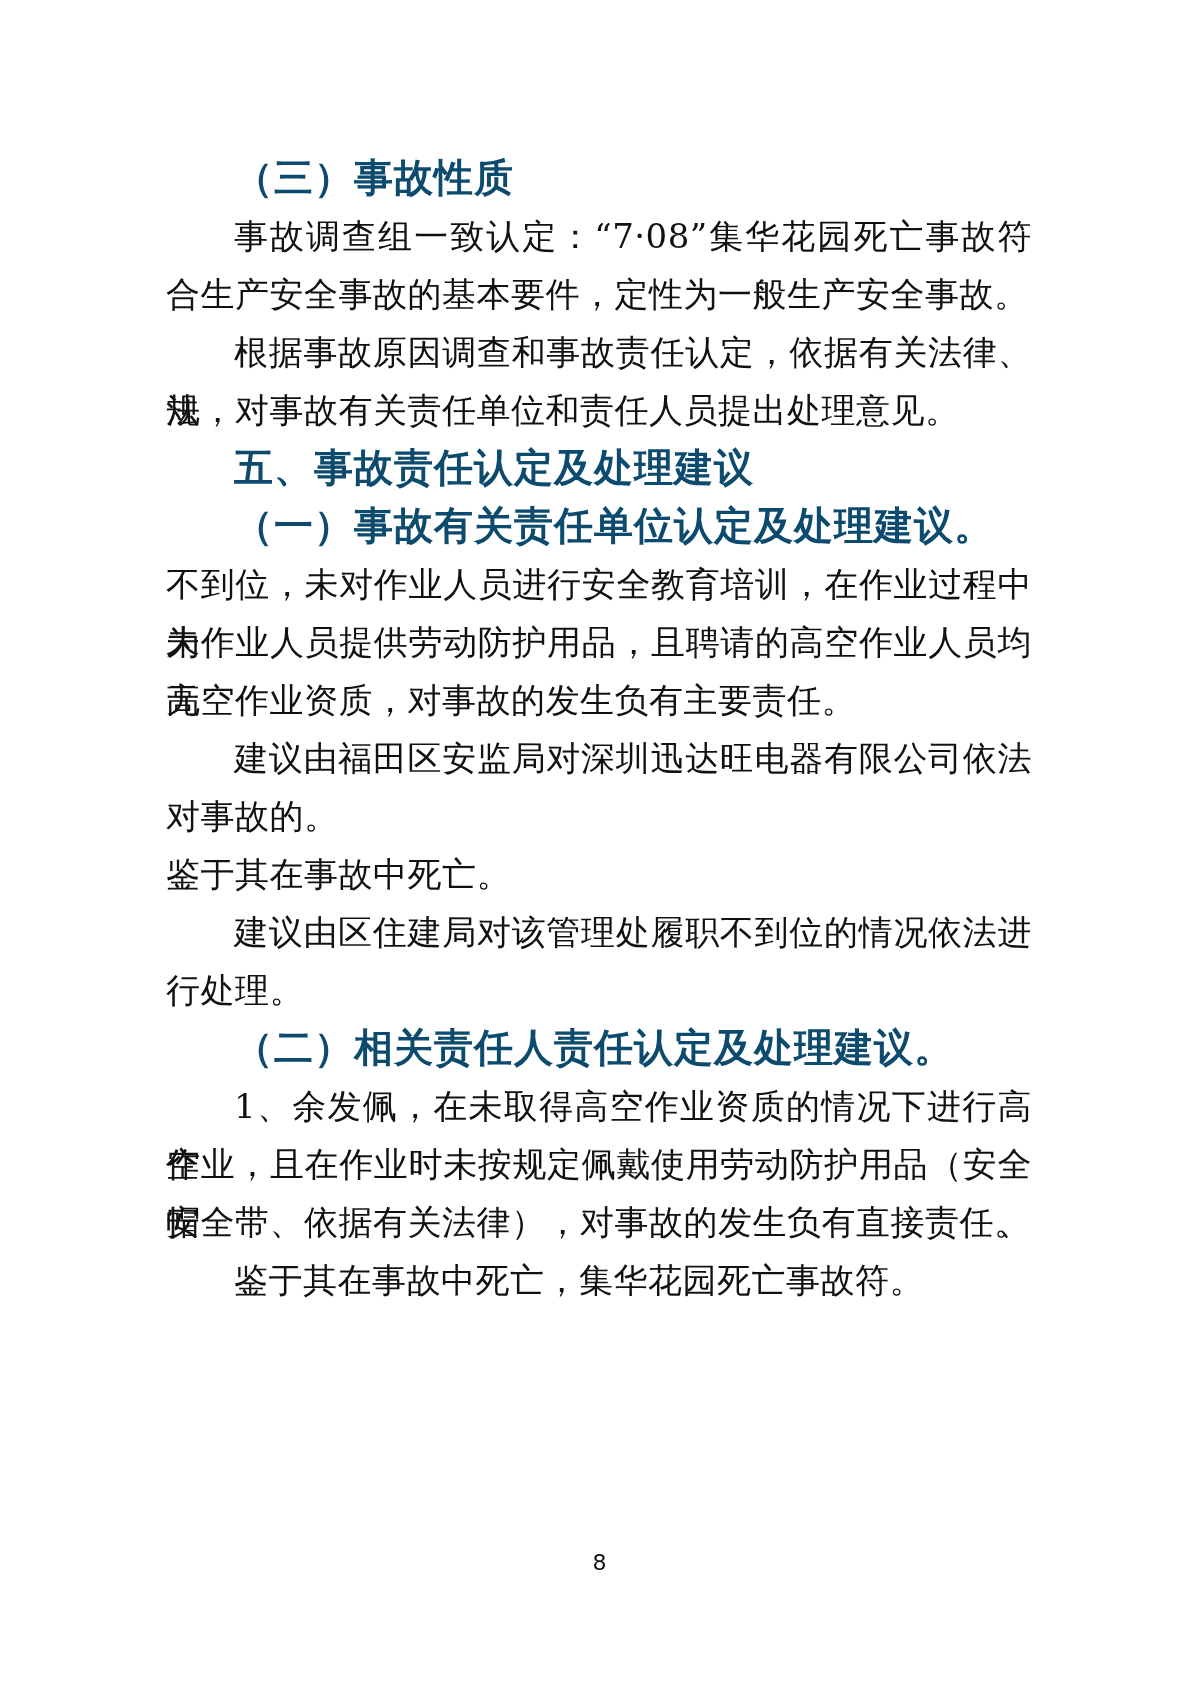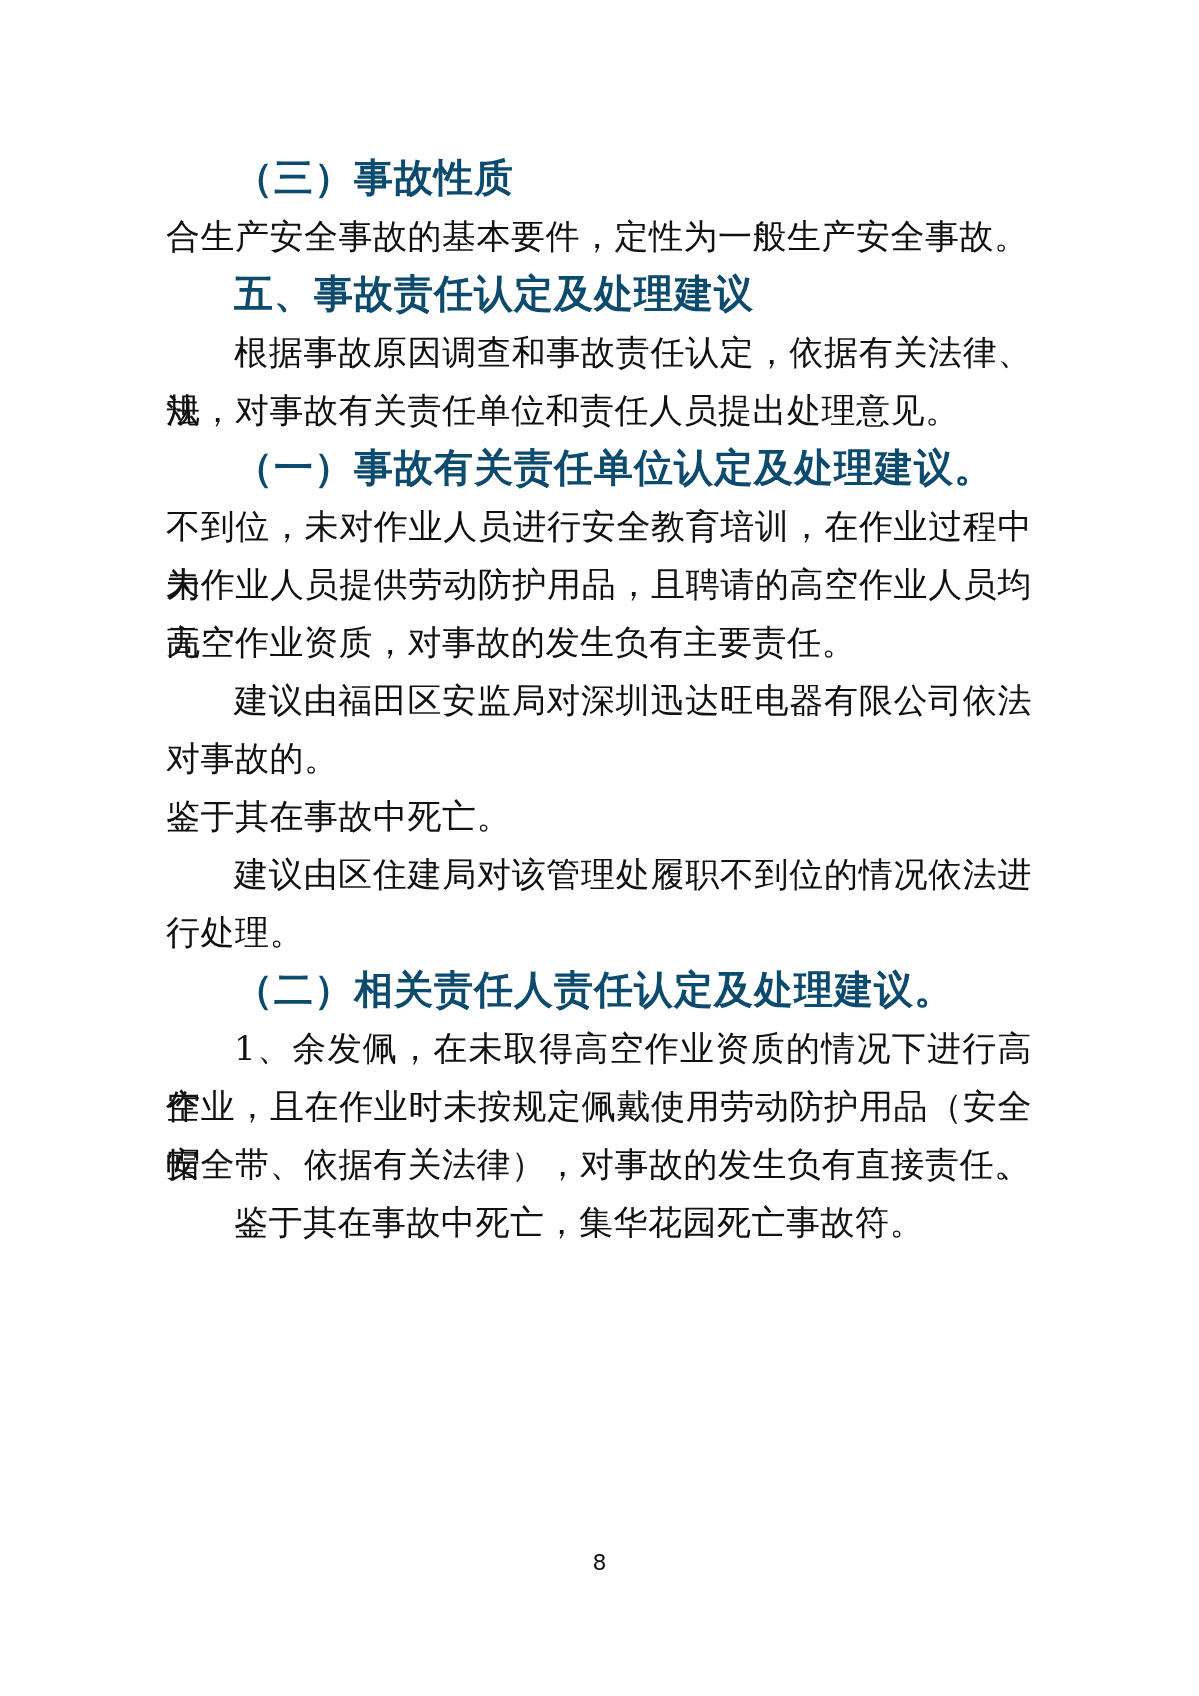--- a/index.html
+++ b/index.html
@@ -66,28 +66,29 @@
 </style>
 </head>
 <body>
 
 <div class="page" style="background: rgb(255, 255, 255); color: rgb(17, 17, 17);">
   <div class="content">
       <div>
         <div class="line h indent">（三）事故性质</div>
       </div>
       <div>
+        <div class="line indent fill">事故调查组一致认定：“7·08”集华花园死亡事故符</div>
         <div class="line">合生产安全事故的基本要件，定性为一般生产安全事故。</div>
-      </div>
-      <div>
-        <div class="line h indent">五、事故责任认定及处理建议</div>
       </div>
       <div>
         <div class="line indent fill">根据事故原因调查和事故责任认定，依据有关法律、法</div>
         <div class="line">规，对事故有关责任单位和责任人员提出处理意见。</div>
+      </div>
+      <div>
+        <div class="line h indent">五、事故责任认定及处理建议</div>
       </div>
       <div>
         <div class="line h indent">（一）事故有关责任单位认定及处理建议。</div>
       </div>
       <div>
         <div class="line fill">不到位，未对作业人员进行安全教育培训，在作业过程中未</div>
         <div class="line fill">为作业人员提供劳动防护用品，且聘请的高空作业人员均无</div>
         <div class="line">高空作业资质，对事故的发生负有主要责任。</div>
       </div>
       <div>

